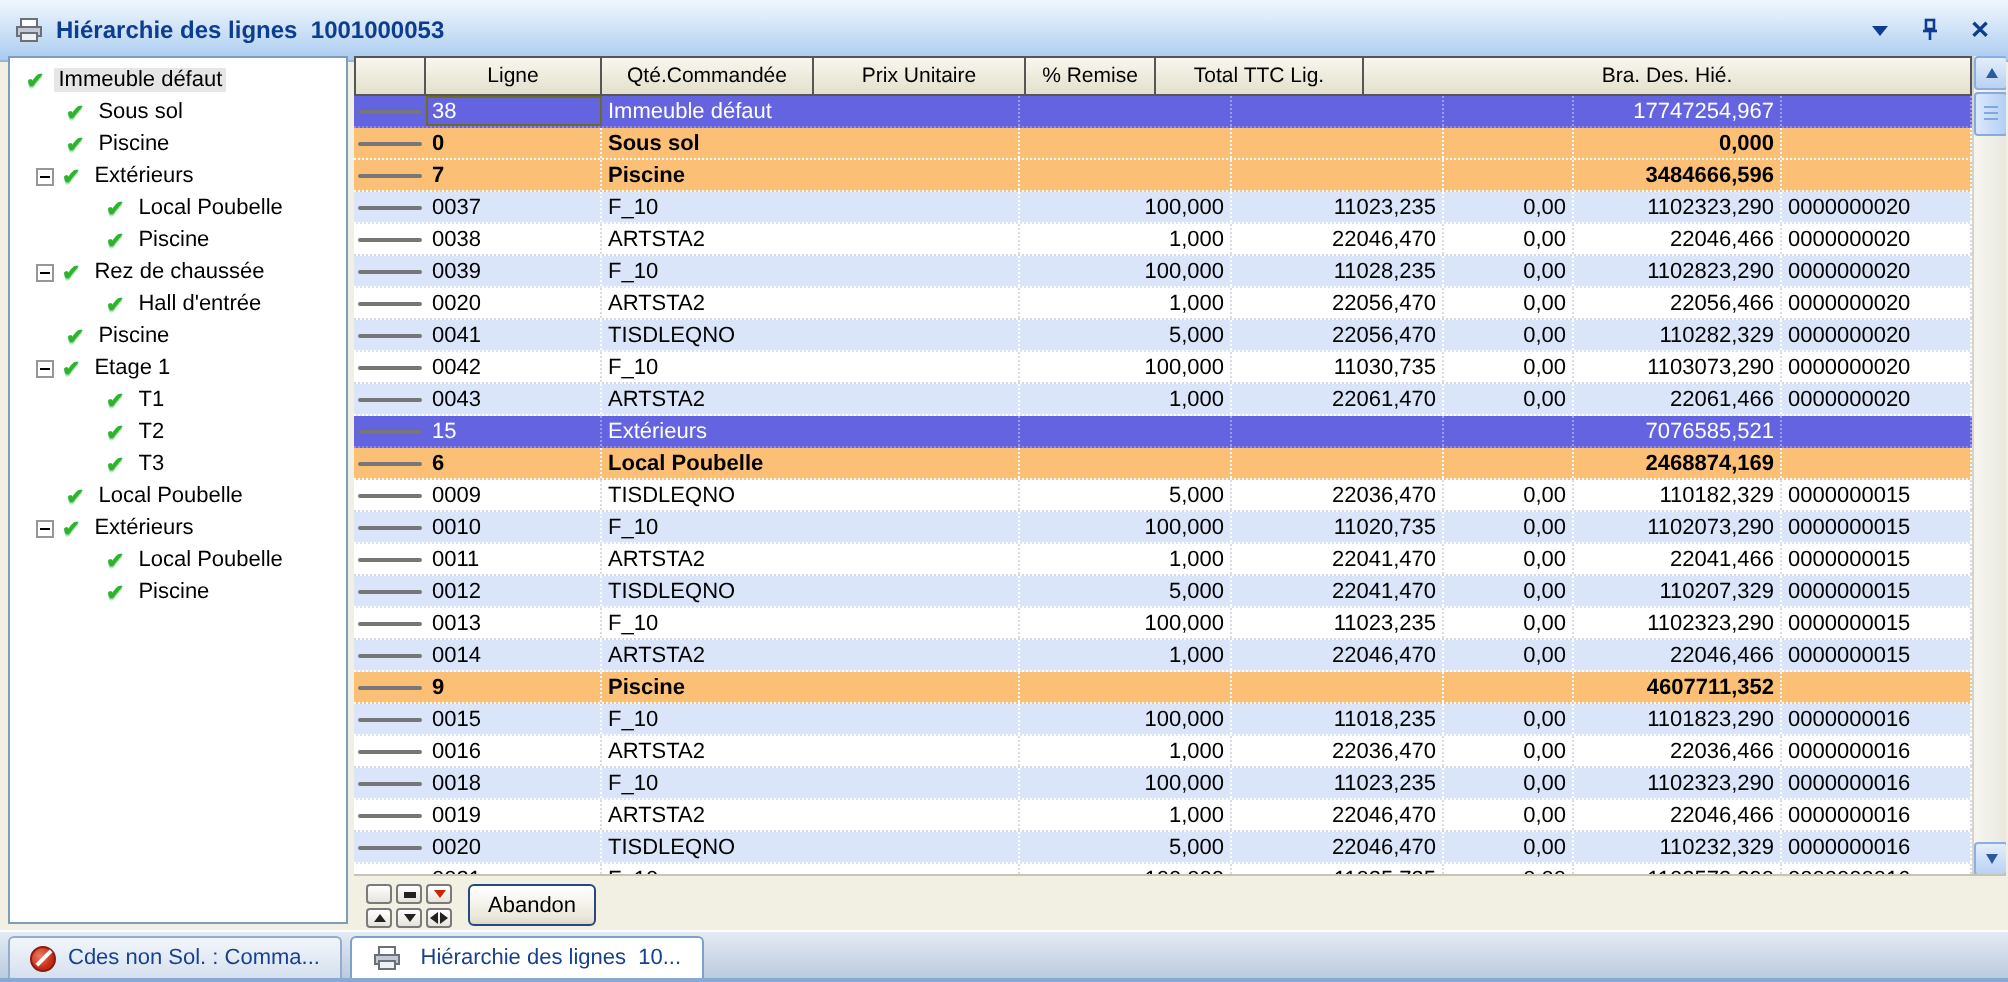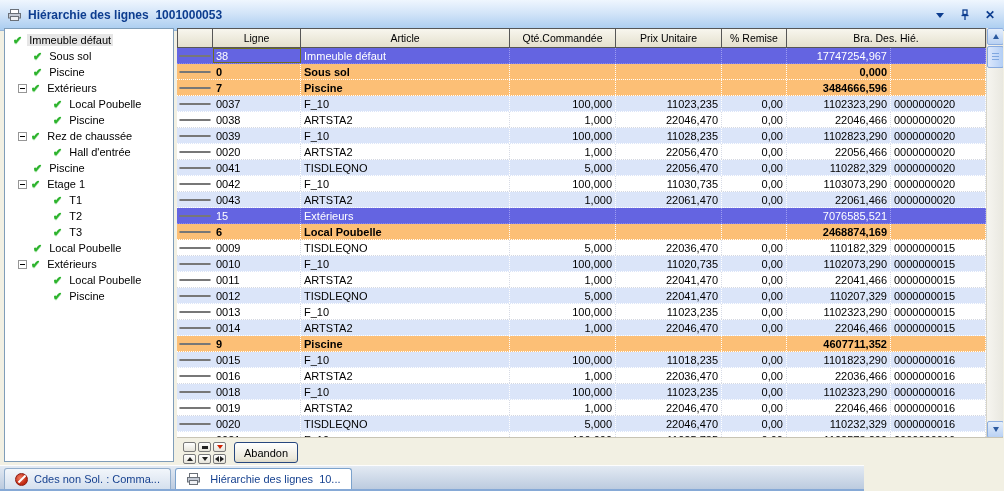--- a/index.html
+++ b/index.html
@@ -128,21 +128,21 @@
   .mini-btn .g-bar { width:6px; height:3px; }
   .abandon-btn {
     margin-left:8px; height:21px; padding:0 9px; font-size:11px;
     font-family:"Liberation Sans", sans-serif;
     background:linear-gradient(#ffffff,#ece9dc 80%,#dcd8c8);
     border:1px solid #27477f; border-radius:3px; color:#000;
   }
 
   
   .tabbar {
-    position:absolute; left:0; top:465px; width:864px; height:26px;
+    position:absolute; left:0; top:465px; width:1004px; height:26px;
     background:linear-gradient(#e3eaf3,#bccbdf);
     border-top:1px solid #fdfdfd; border-bottom:2px solid #86a9d6;
     display:flex; align-items:flex-end; padding-left:4px;
   }
   .tab {
     height:21px; min-width:155px; display:flex; align-items:center; gap:6px;
     padding:0 10px; font-size:11px; color:#16418f; white-space:pre;
     border:1px solid #93aecc; border-bottom:none; border-radius:3px 3px 0 0;
     background:linear-gradient(#f2f6fb,#d5e0ee); margin-right:4px;
   }
@@ -204,24 +204,24 @@
     <div class="tree-item" style="padding-left: 28px;"><span class="check-icon">✔</span><span class="tree-label">Local Poubelle</span></div>
     <div class="tree-item" style="padding-left: 13px;"><span class="expander"></span><span class="check-icon">✔</span><span class="tree-label">Extérieurs</span></div>
     <div class="tree-item" style="padding-left: 48px;"><span class="check-icon">✔</span><span class="tree-label">Local Poubelle</span></div>
     <div class="tree-item" style="padding-left: 48px;"><span class="check-icon">✔</span><span class="tree-label">Piscine</span></div>
   </div>
 
 <div class="table-panel">
   <div class="thead">
       <div class="th c0"></div>
       <div class="th c1">Ligne</div>
-      <div class="th c2">Article</div>
       <div class="th c3">Qté.Commandée</div>
       <div class="th c4">Prix Unitaire</div>
       <div class="th c5">% Remise</div>
+      <div class="th c6">Total TTC Lig.</div>
       <div class="th c7">Bra. Des. Hié.</div>
     </div>
   <div class="tbody">
       <div class="row t-blue">
         <div class="cell c0 rowsel"><i></i></div>
         <div class="cell c1 focus">38</div>
         <div class="cell c2">Immeuble défaut</div>
         <div class="cell c3 num"></div>
         <div class="cell c4 num"></div>
         <div class="cell c5 num"></div>

